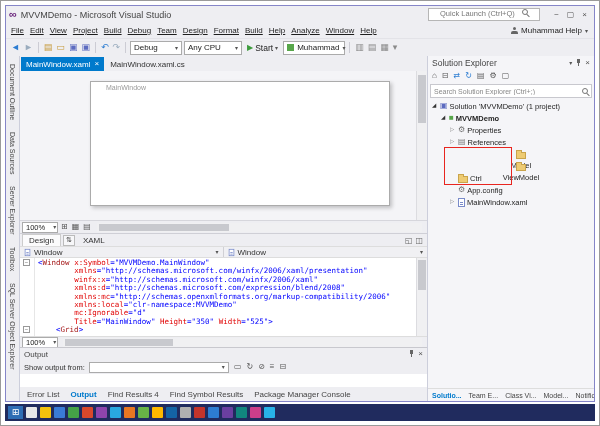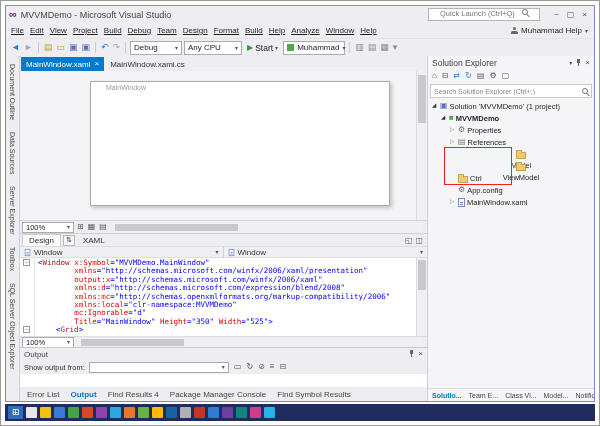--- a/index.html
+++ b/index.html
@@ -24,21 +24,21 @@
   .person::before{content:"";position:absolute;top:0;left:2px;width:3px;height:3px;border-radius:50%;background:#666;}
   .person::after{content:"";position:absolute;bottom:0;left:0;width:7px;height:3px;border-radius:2px 2px 0 0;background:#666;}
   .caret{font-size:6px;color:#555;line-height:1;}
   
   .toolbar{height:18px;flex:none;display:flex;align-items:center;gap:2px;padding:0 4px;border-top:1px solid #E3E3E8;}
   .tb-icon{font-size:9px;line-height:1;padding:0 1px;}
   .tb-icon.small{font-size:8px;}
   .tb-sep{width:1px;height:11px;background:#CCCCD4;margin:0 2px;display:inline-block;}
   .combo{height:14px;background:#fff;border:1px solid #ABABAB;display:flex;align-items:center;font-size:8px;color:#222;padding:0 3px;gap:3px;white-space:nowrap;}
   .combo .caret{margin-left:auto;}
-  .w52{width:52px;} .w58{width:58px;} .w62{width:62px;} .w140{width:140px;} .w36{width:52px;height:11px;font-size:7.5px;gap:8px;}
+  .w52{width:52px;} .w58{width:58px;} .w62{width:62px;} .w140{width:140px;} .w36{width:36px;height:11px;font-size:7.5px;gap:8px;}
   .start-btn{display:flex;align-items:center;gap:2px;font-size:8.5px;color:#222;padding:0 3px;}
   .play{color:#3C9B3C;font-size:8px;line-height:1;}
   .profile-dot{width:7px;height:7px;background:#57A64A;flex:none;}
   
   .main{flex:1;display:flex;min-height:0;}
   .left-strip{width:13px;flex:none;display:flex;flex-direction:column;align-items:center;padding-top:8px;gap:12px;overflow:hidden;}
   .vtab{writing-mode:vertical-rl;font-size:7px;color:#444;white-space:nowrap;}
   .center{flex:1;display:flex;flex-direction:column;min-width:0;border-left:1px solid #CCCEDB;border-right:1px solid #CCCEDB;}
   .doc-tabs{height:15px;flex:none;display:flex;align-items:flex-end;gap:1px;padding-left:1px;}
   .doc-tab{height:14px;display:flex;align-items:center;gap:4px;padding:0 5px;font-size:8px;color:#333;}
@@ -275,21 +275,21 @@
         </div>
 
         <div class="editor">
           <div class="gutter">
             <div class="fold f1">−</div>
             <div class="fold f2">−</div>
           </div>
           <div class="code" id="code-lines">
               <div class="code-line"><span class="tk-d">&lt;</span><span class="tk-e">Window</span><span class="tk-s"> </span><span class="tk-a">x:Symbol</span><span class="tk-d">=</span><span class="tk-v">"MVVMDemo.MainWindow"</span></div>
               <div class="code-line"><span class="tk-s">        </span><span class="tk-a">xmlns</span><span class="tk-d">=</span><span class="tk-v">"http://schemas.microsoft.com/winfx/2006/xaml/presentation"</span></div>
-              <div class="code-line"><span class="tk-s">        </span><span class="tk-a">output:x</span><span class="tk-d">=</span><span class="tk-v">"http://schemas.microsoft.com/winfx/2006/xaml"</span></div>
+              <div class="code-line"><span class="tk-s">        </span><span class="tk-a">winfx:x</span><span class="tk-d">=</span><span class="tk-v">"http://schemas.microsoft.com/winfx/2006/xaml"</span></div>
               <div class="code-line"><span class="tk-s">        </span><span class="tk-a">xmlns:d</span><span class="tk-d">=</span><span class="tk-v">"http://schemas.microsoft.com/expression/blend/2008"</span></div>
               <div class="code-line"><span class="tk-s">        </span><span class="tk-a">xmlns:mc</span><span class="tk-d">=</span><span class="tk-v">"http://schemas.openxmlformats.org/markup-compatibility/2006"</span></div>
               <div class="code-line"><span class="tk-s">        </span><span class="tk-a">xmlns:local</span><span class="tk-d">=</span><span class="tk-v">"clr-namespace:MVVMDemo"</span></div>
               <div class="code-line"><span class="tk-s">        </span><span class="tk-a">mc:Ignorable</span><span class="tk-d">=</span><span class="tk-v">"d"</span></div>
               <div class="code-line"><span class="tk-s">        </span><span class="tk-a">Title</span><span class="tk-d">=</span><span class="tk-v">"MainWindow"</span><span class="tk-s"> </span><span class="tk-a">Height</span><span class="tk-d">=</span><span class="tk-v">"350"</span><span class="tk-s"> </span><span class="tk-a">Width</span><span class="tk-d">=</span><span class="tk-v">"525"</span><span class="tk-d">&gt;</span></div>
               <div class="code-line"><span class="tk-s">    </span><span class="tk-d">&lt;</span><span class="tk-e">Grid</span><span class="tk-d">&gt;</span></div>
             </div>
           <div class="vscroll">
             <div class="thumb" style="top:2px;height:30px;"></div>
           </div>
@@ -327,22 +327,22 @@
                 <span class="tb-icon small" style="color: rgb(85, 85, 85);">⊟</span>
               </span>
           </div>
           <div class="output-body"></div>
         </div>
 
         <div class="bottom-tabs" id="bottom-tabs">
             <span class="btab">Error List</span>
             <span class="btab active">Output</span>
             <span class="btab">Find Results 4</span>
+            <span class="btab">Find Symbol Results</span>
             <span class="btab">Package Manager Console</span>
-            <span class="btab">Find Symbol Results</span>
           </div>
       </div>
 
       <div class="se">
         <div class="se-header">
           <span>Solution Explorer</span>
           <div class="right">
             <span class="caret">▾</span>
             <span class="pin"></span>
             <span class="xclose">×</span>

